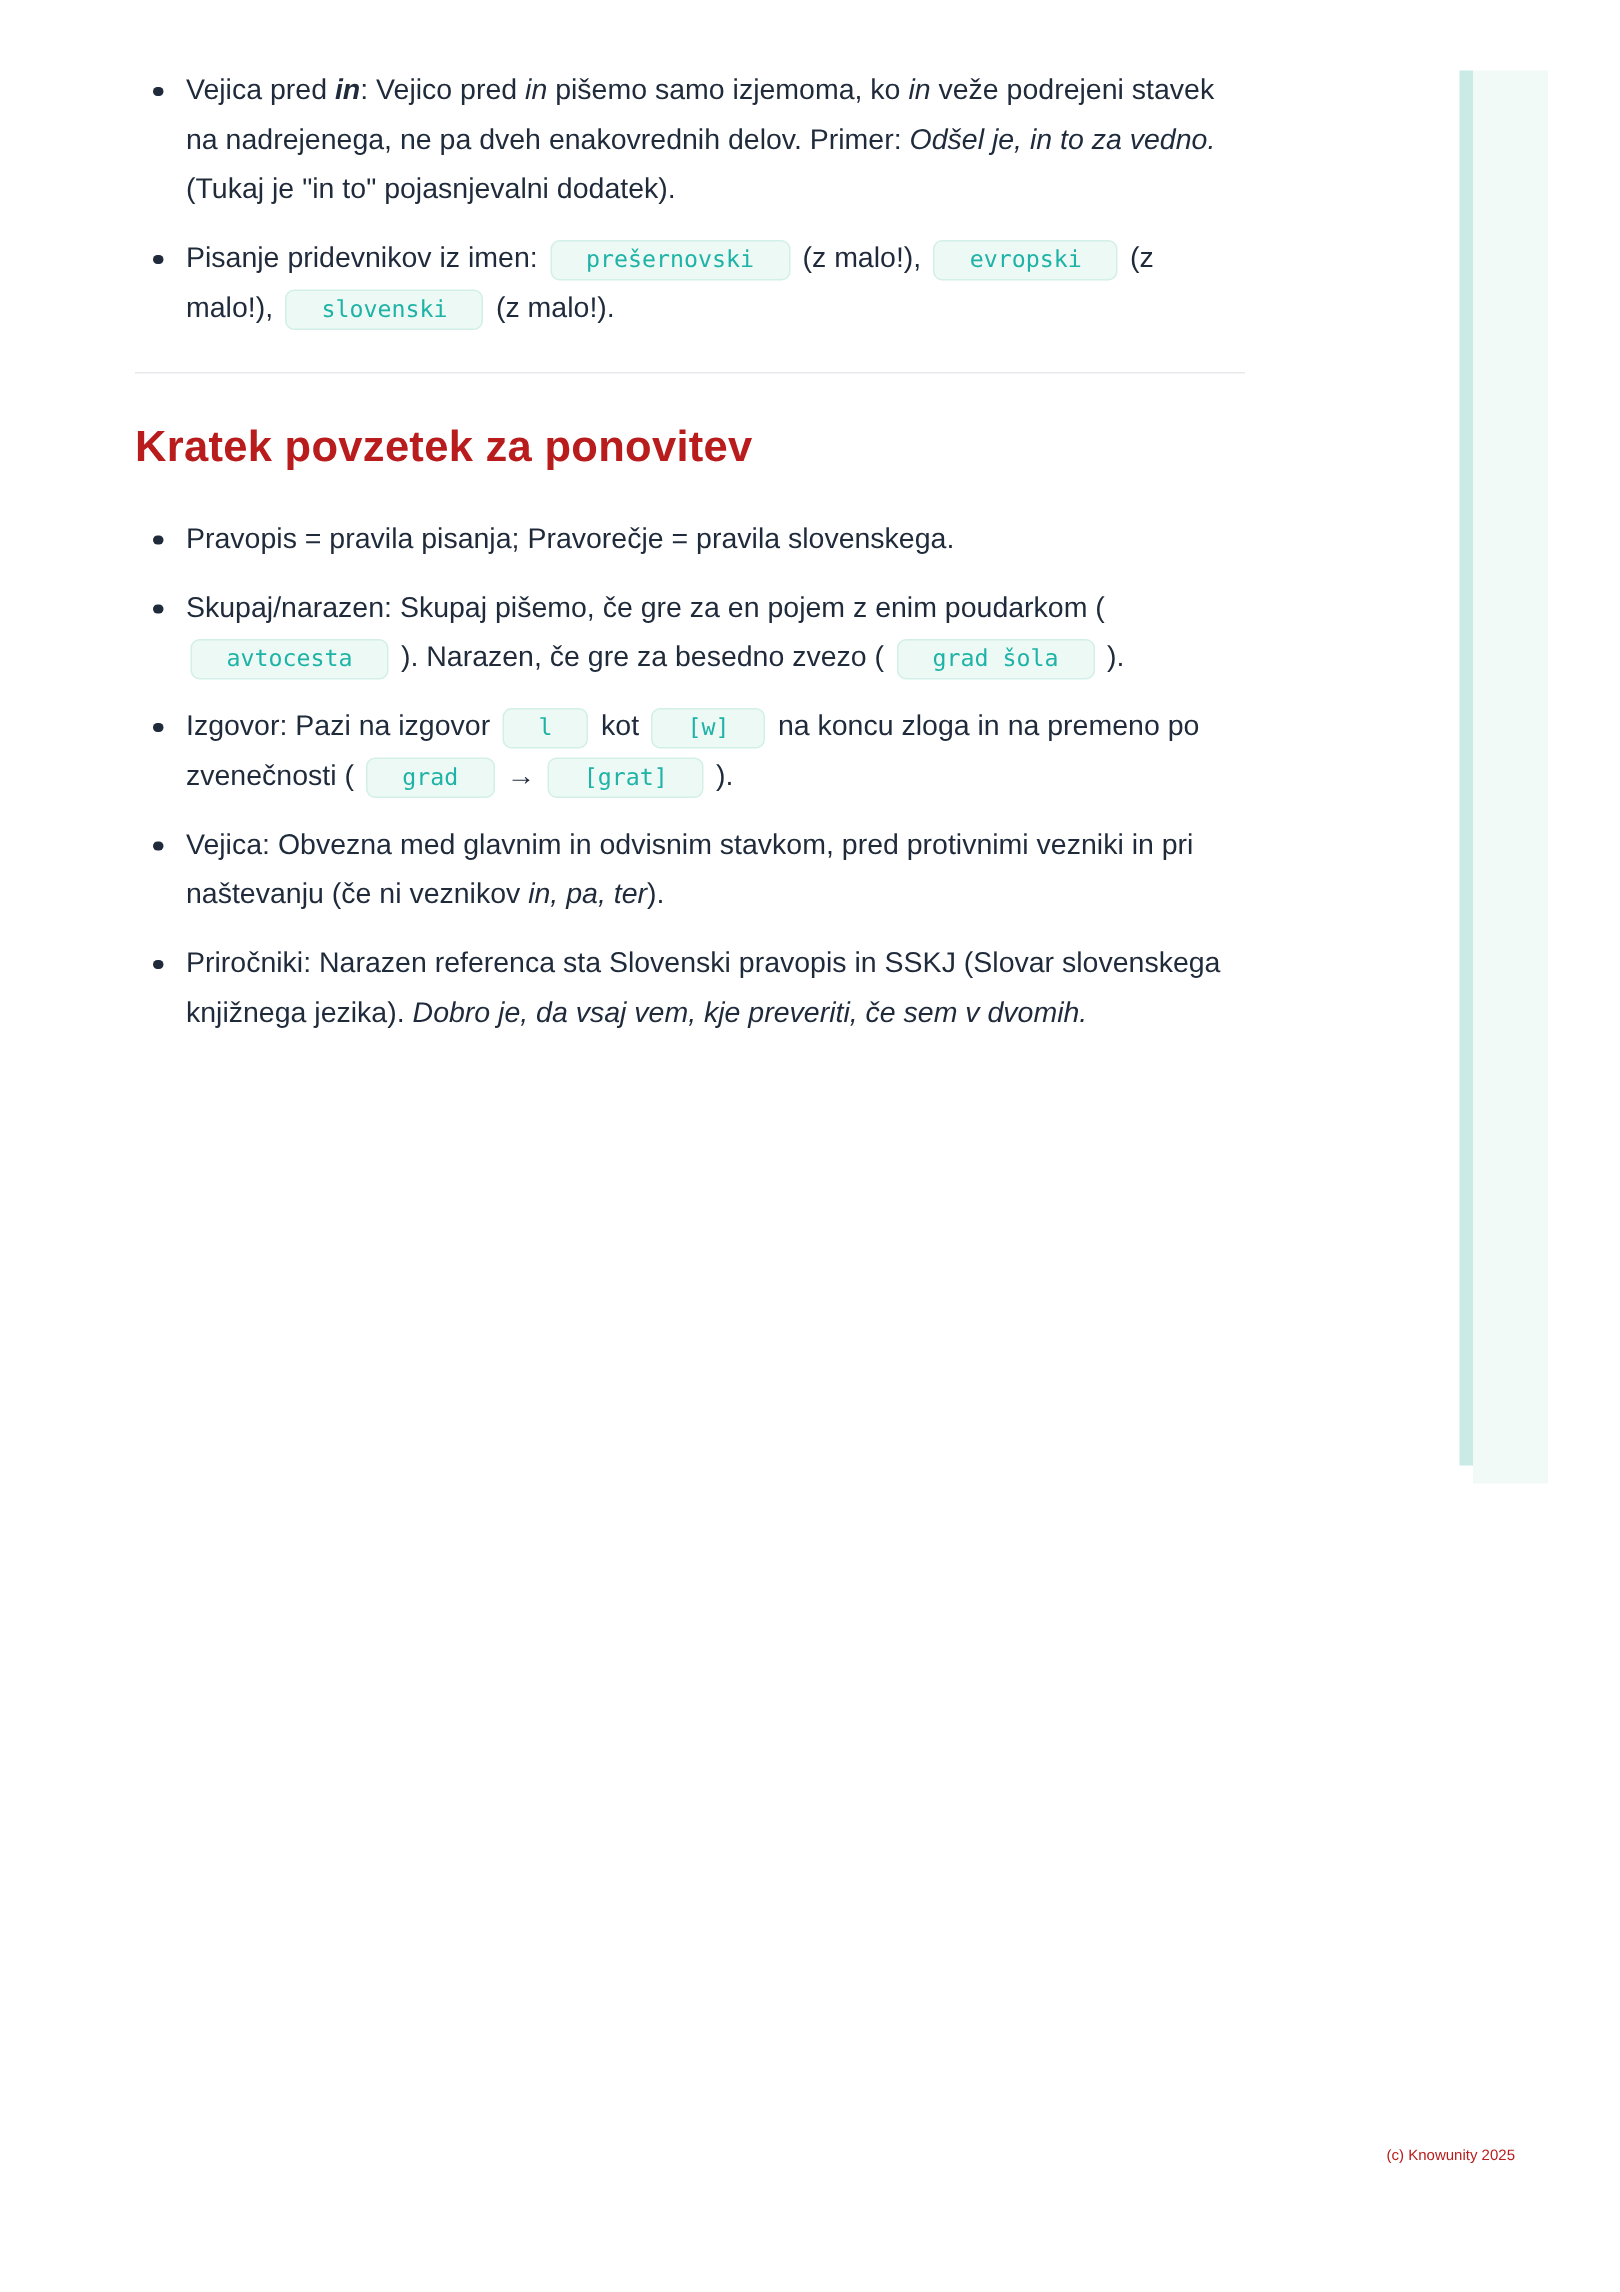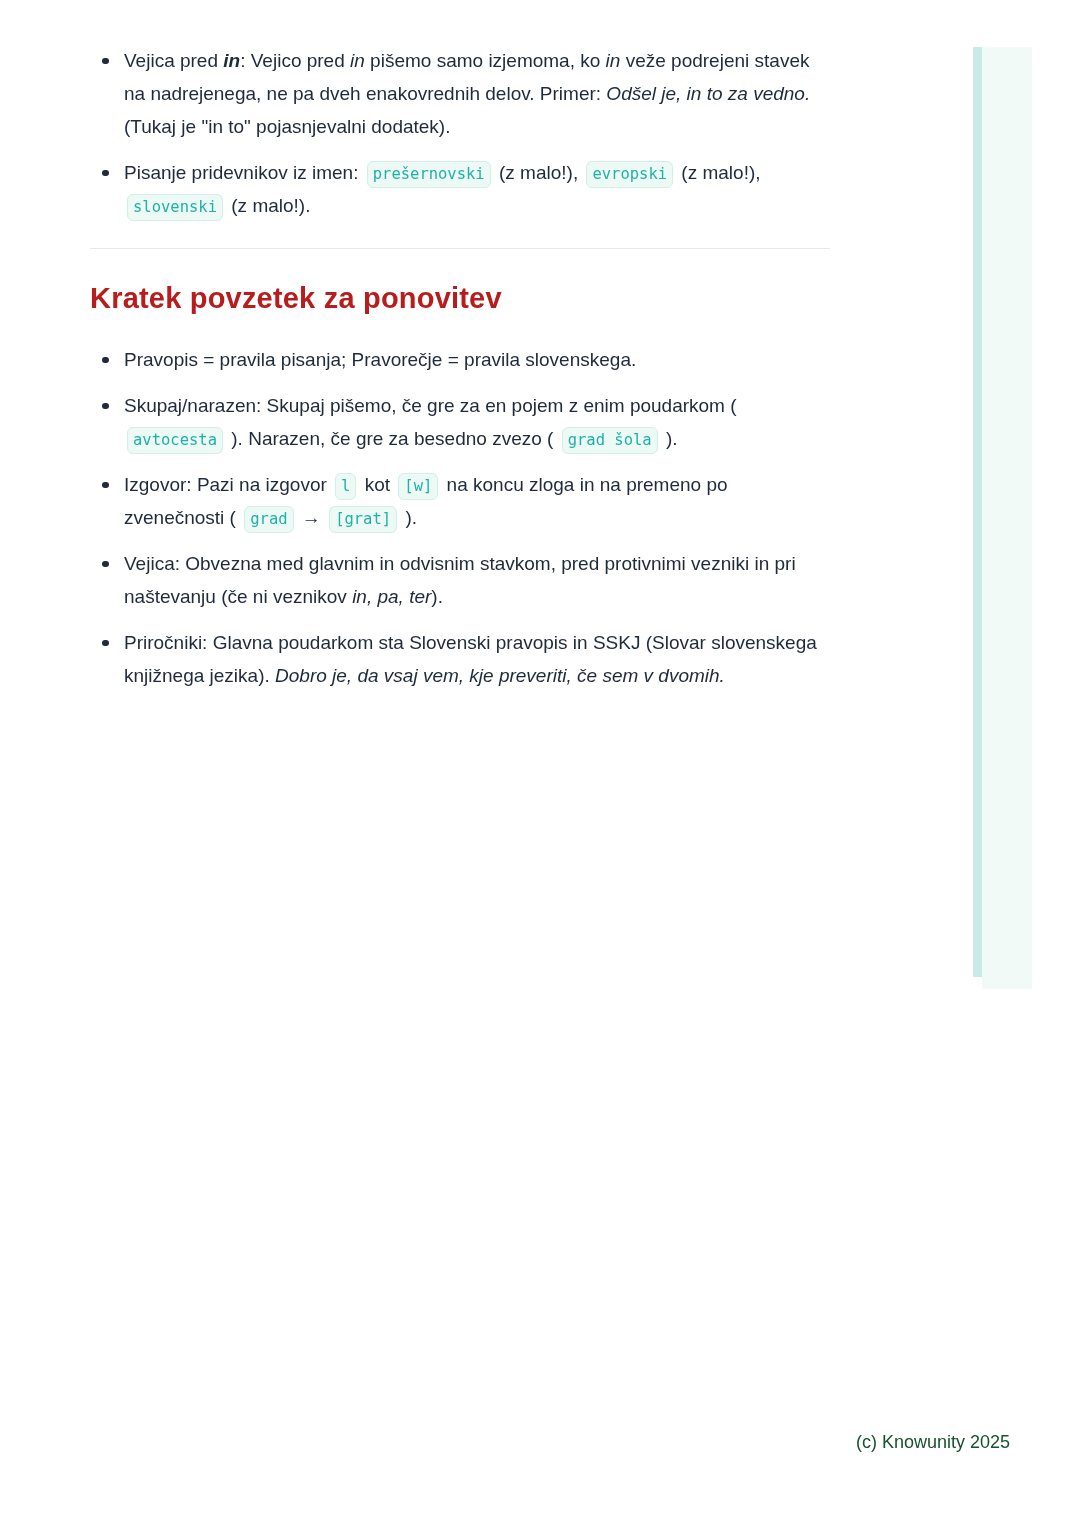--- a/index.html
+++ b/index.html
@@ -33,35 +33,35 @@
   }
   .seg-n { }
   .seg-b { font-weight:400; }
   .seg-i { font-style:italic; }
   .seg-bi { font-weight:700; font-style:italic; }
   .seg-c {
     font-family:"DejaVu Sans Mono", monospace;
     font-size:15.5px; line-height:1.25;
     color:#1eb3a6; background:#edf9f5;
     border:1px solid #d2efe8; border-radius:6px;
-    padding:3px 5px; margin:0 3px;
+    padding:3px 23px; margin:0 3px;
     white-space:nowrap; display:inline-block; vertical-align:baseline;
   }
   .divider {
     border:none; border-top:1px solid #e7e9ec;
     margin:26px 0 0 0; width:740px; height:0;
   }
   h2.section-heading {
     margin:31px 0 27px 0;
     font-size:29px; line-height:36px; font-weight:700;
     color:#b91c1c; letter-spacing:0.2px;
   }
   .footer {
     position:absolute; top:1432px; right:70px;
-    font-size:18px; color:#14532d;
+    font-size:10px; color:#b91c1c;
   }
 </style>
 </head>
 <body>
 
 <div class="accent-line"></div>
 <div class="accent-fill"></div>
 
 <div class="content">
 
@@ -72,18 +72,18 @@
 
   <hr class="divider">
 
   <h2 class="section-heading">Kratek povzetek za ponovitev</h2>
 
   <ul class="notes">
     <li><span class="seg-b">Pravopis</span><span class="seg-n"> = pravila pisanja; </span><span class="seg-b">Pravorečje</span><span class="seg-n"> = pravila slovenskega.</span></li>
     <li><span class="seg-b">Skupaj/narazen: </span><span class="seg-n">Skupaj pišemo, če gre za en pojem z enim poudarkom ( </span><span class="seg-c">avtocesta</span><span class="seg-n"> ). Narazen, če gre za besedno zvezo ( </span><span class="seg-c">grad šola</span><span class="seg-n"> ).</span></li>
     <li><span class="seg-b">Izgovor: </span><span class="seg-n">Pazi na izgovor </span><span class="seg-c">l</span><span class="seg-n"> kot </span><span class="seg-c">[w]</span><span class="seg-n"> na koncu zloga in na premeno po zvenečnosti ( </span><span class="seg-c">grad</span><span class="seg-n"> → </span><span class="seg-c">[grat]</span><span class="seg-n"> ).</span></li>
     <li><span class="seg-b">Vejica: </span><span class="seg-n">Obvezna med glavnim in odvisnim stavkom, pred protivnimi vezniki in pri naštevanju (če ni veznikov </span><span class="seg-i">in, pa, ter</span><span class="seg-n">).</span></li>
-    <li><span class="seg-b">Priročniki: </span><span class="seg-n">Glavna poudarkom sta </span><span class="seg-b">Slovenski pravopis</span><span class="seg-n"> in </span><span class="seg-b">SSKJ</span><span class="seg-n"> (Slovar slovenskega knjižnega jezika). </span><span class="seg-i">Dobro je, da vsaj vem, kje preveriti, če sem v dvomih.</span></li>
+    <li><span class="seg-b">Priročniki: </span><span class="seg-n">Narazen referenca sta </span><span class="seg-b">Slovenski pravopis</span><span class="seg-n"> in </span><span class="seg-b">SSKJ</span><span class="seg-n"> (Slovar slovenskega knjižnega jezika). </span><span class="seg-i">Dobro je, da vsaj vem, kje preveriti, če sem v dvomih.</span></li>
   </ul>
 
 </div>
 
 <div class="footer">(c) Knowunity 2025</div>
 
 </body></html>

